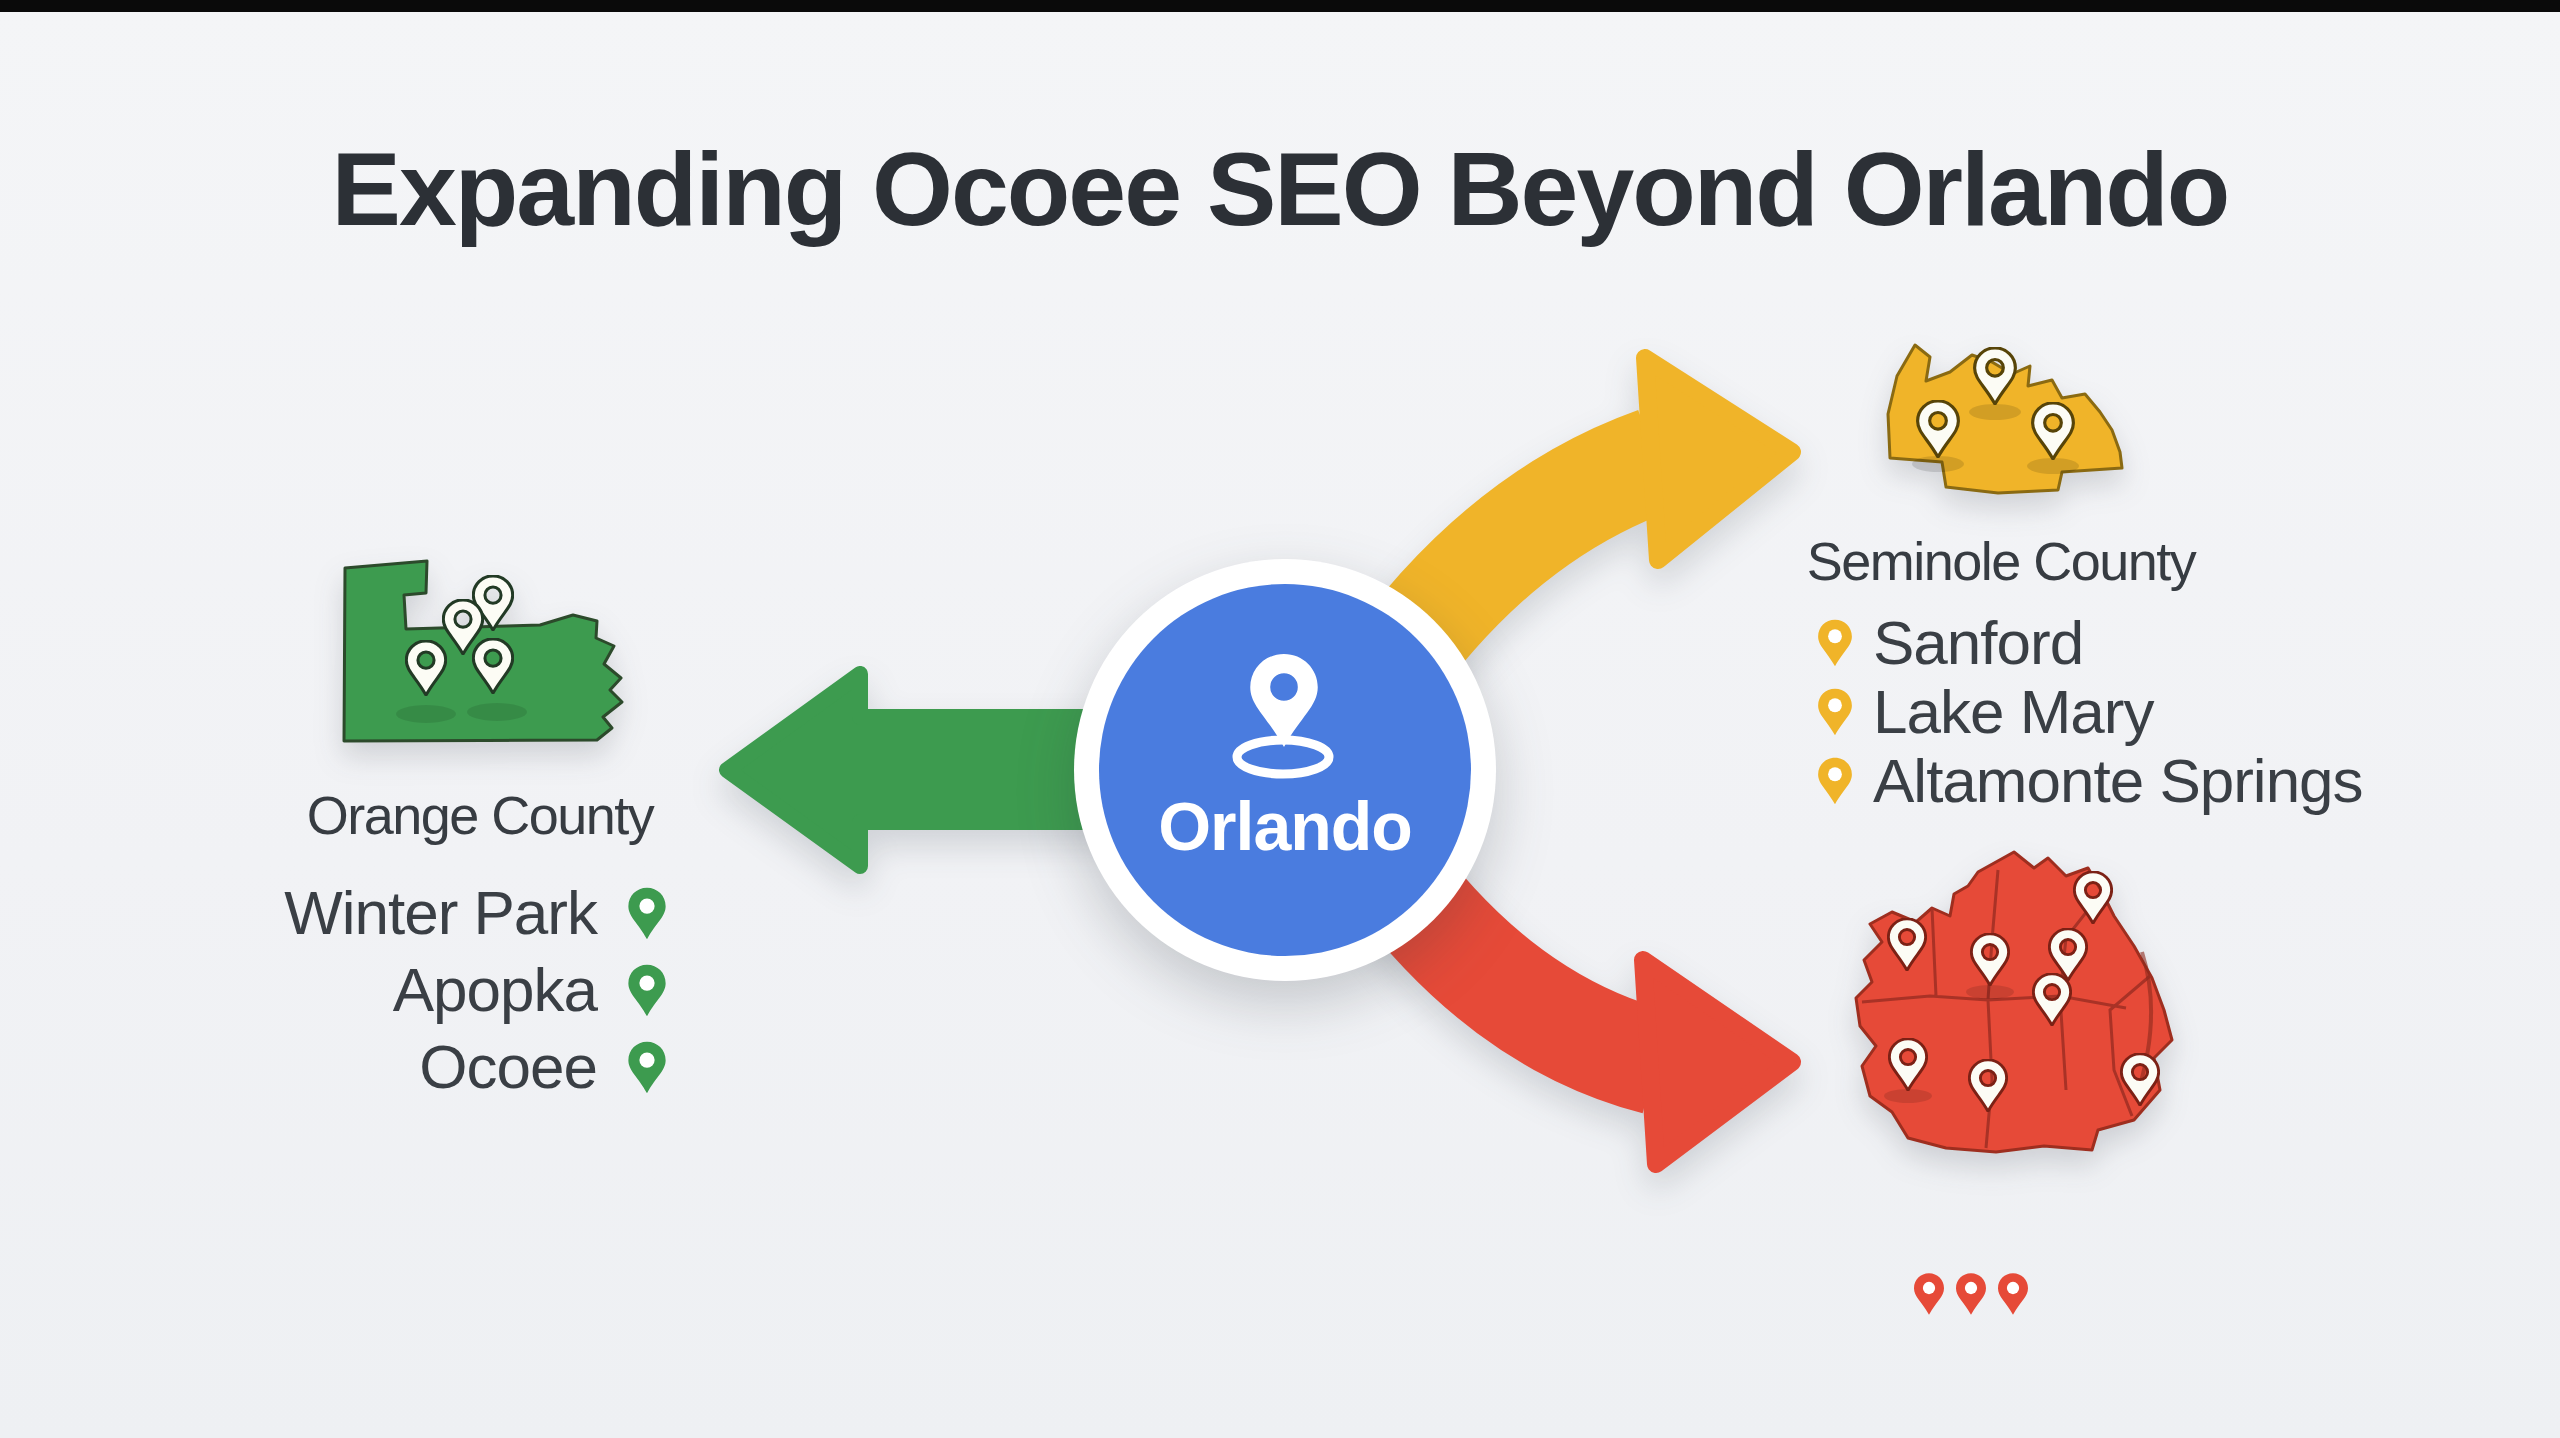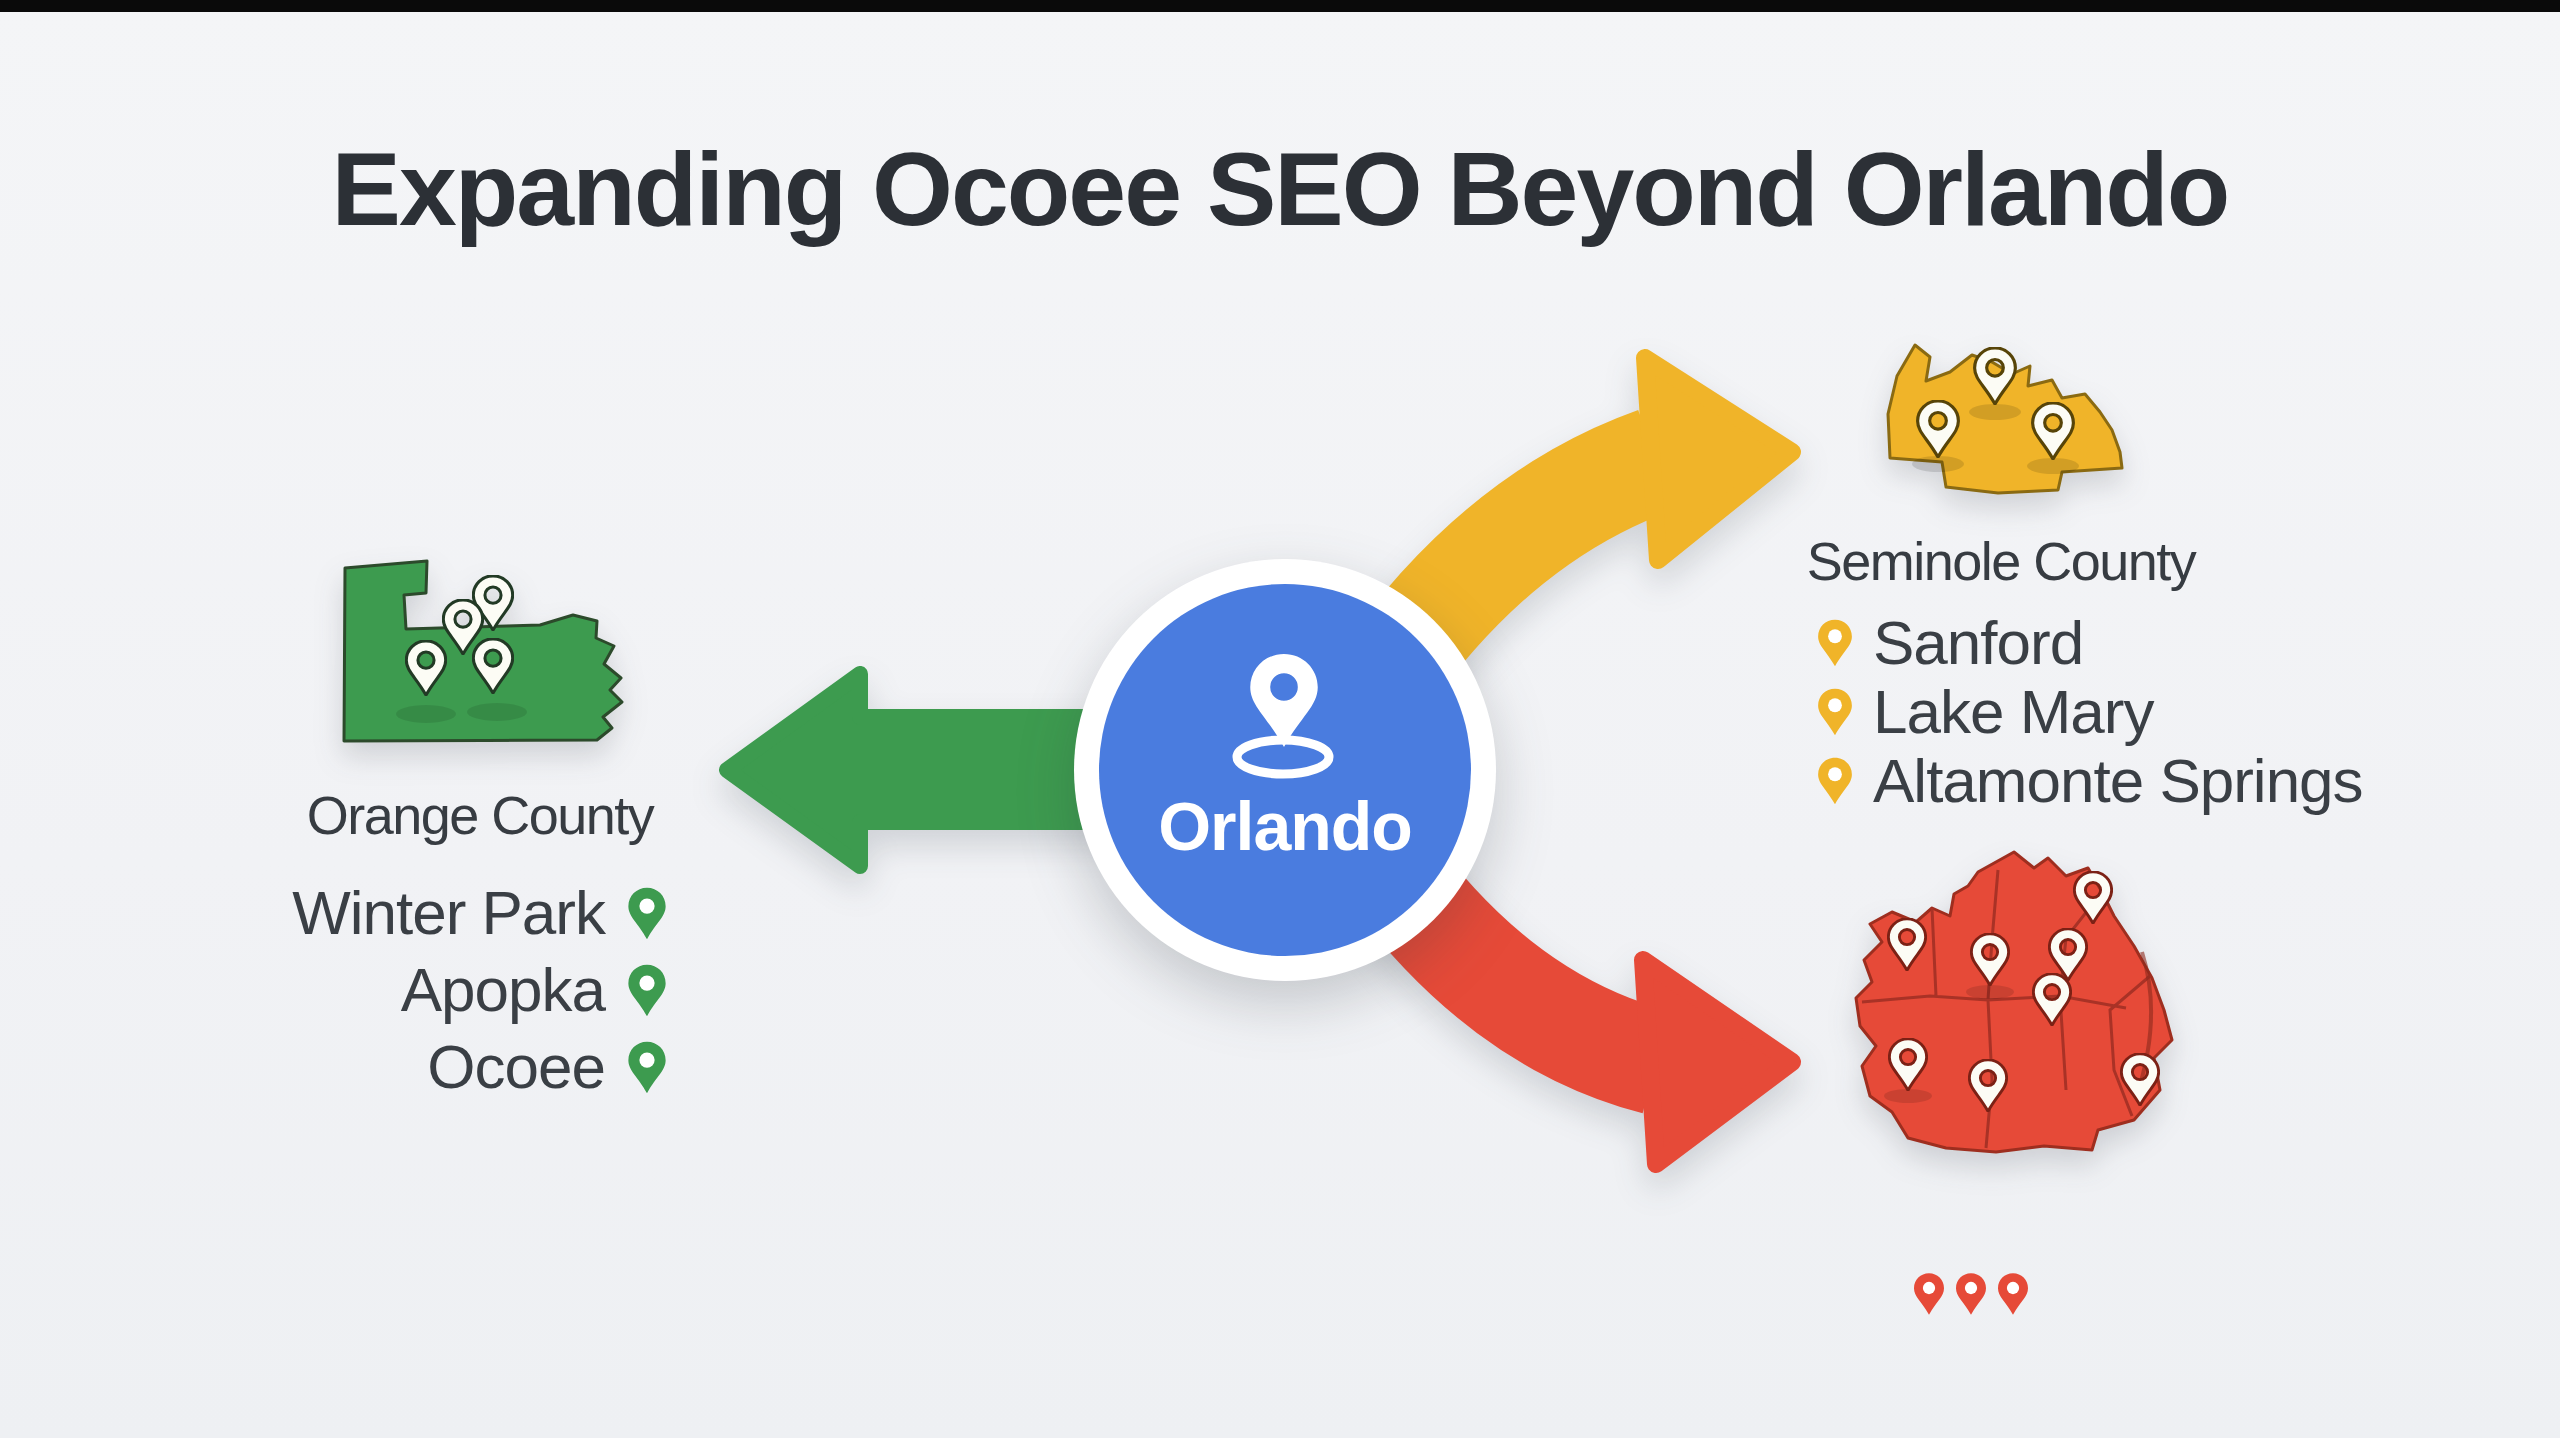--- a/index.html
+++ b/index.html
@@ -11,21 +11,21 @@
          font-size:104px;font-weight:700;letter-spacing:-2px;color:#2c3036;}
   .hub-label{position:absolute;left:1085px;width:400px;top:792px;text-align:center;
          font-size:68px;font-weight:700;letter-spacing:-1px;color:#ffffff;line-height:1;}
   .region-label{position:absolute;font-size:54px;font-weight:400;letter-spacing:-1.5px;
          color:#373c42;text-align:center;line-height:1;}
   .region-label.orange{left:180px;width:600px;top:788px;}
   .region-label.seminole{left:1701px;width:600px;top:534px;}
   .region-label.gcf{left:1671px;width:600px;top:1192px;}
   .cityrow{position:absolute;display:flex;align-items:center;height:60px;
          font-size:62px;color:#3a3f45;letter-spacing:-1px;line-height:1;}
-  .cityrow.left{right:1893px;gap:22px;}
+  .cityrow.left{right:1893px;gap:30px;}
   .cityrow.right{left:1817px;gap:20px;}
   .cityrow svg{flex:0 0 auto;display:block;}
   .shadow-lg{filter:drop-shadow(0 16px 16px rgba(40,50,60,.16));}
   .shadow-map{filter:drop-shadow(0 14px 14px rgba(40,50,60,.17));}
   .shadow-circle{filter:drop-shadow(0 22px 28px rgba(40,50,60,.22));}
 </style>
 </head>
 <body>
 
 <div class="canvas">

